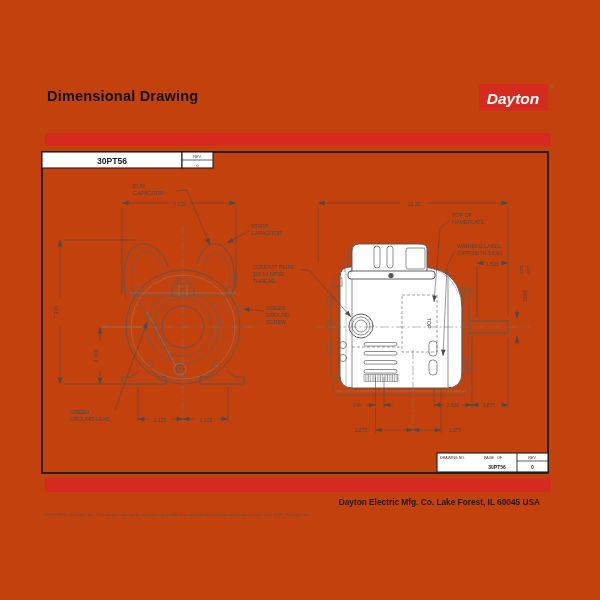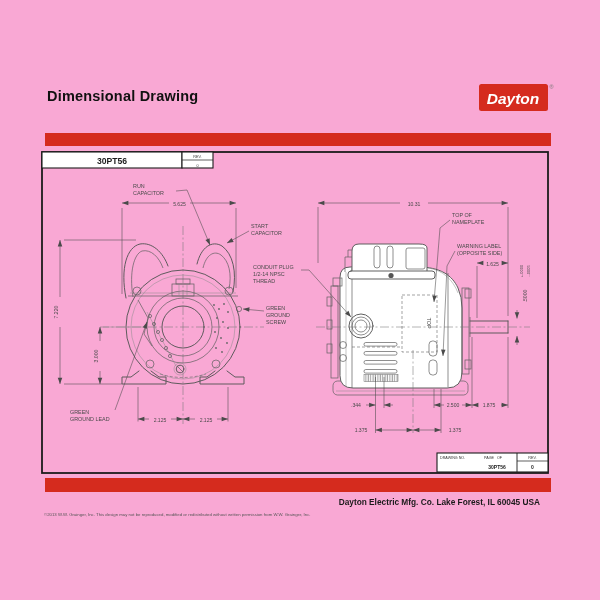--- a/index.html
+++ b/index.html
@@ -1,16 +1,16 @@
 <!DOCTYPE html>
 <html><head>
 <meta charset="utf-8">
 <style>
   html,body{margin:0;padding:0;background:#fff;}
-  #page{position:relative;width:600px;height:600px;background:#f9a8d4;overflow:hidden;
+  #page{position:relative;width:600px;height:600px;background:#c2410c;overflow:hidden;
         font-family:"Liberation Sans", sans-serif;}
   svg{position:absolute;left:0;top:0;}
   svg text{font-family:"Liberation Sans", sans-serif;}
   .hdr{font-size:14.5px;font-weight:bold;fill:#111;letter-spacing:.2px;}
   .logotxt{font-size:15.5px;font-weight:bold;font-style:italic;fill:#fff;}
   .regmark{font-size:5.5px;fill:#777;}
   .frame{fill:none;stroke:#1c1c1c;stroke-width:1.8;}
   .tbox{fill:#fff;stroke:#1c1c1c;stroke-width:1.1;}
   .tbig{font-size:8.6px;font-weight:bold;fill:#1c1c1c;}
   .tsm{font-size:3.7px;fill:#333;}

